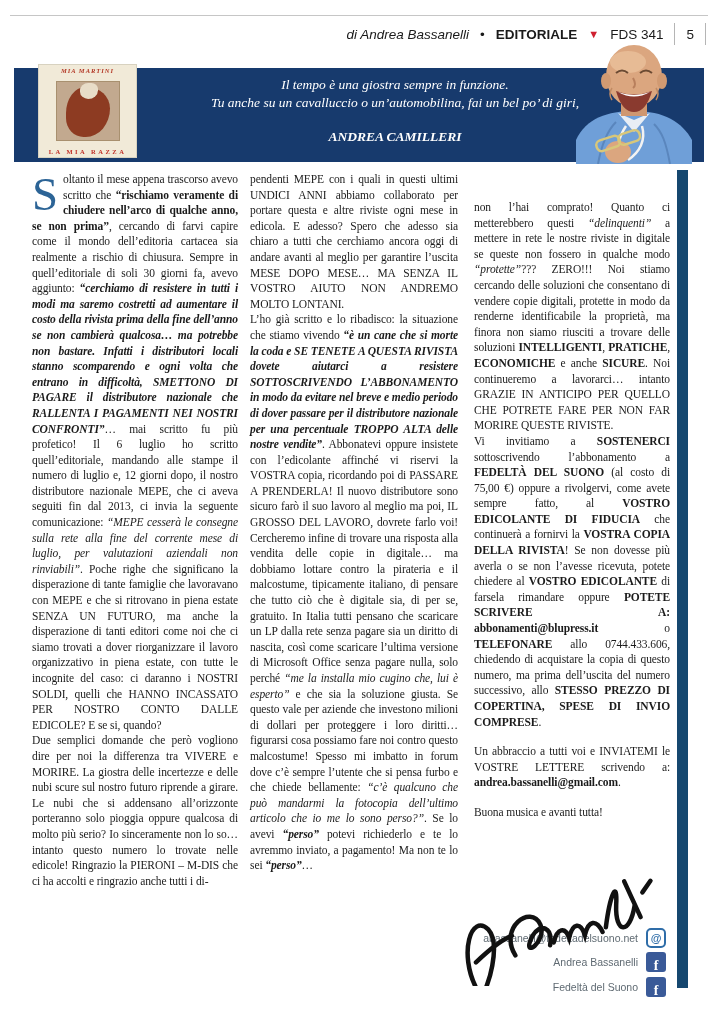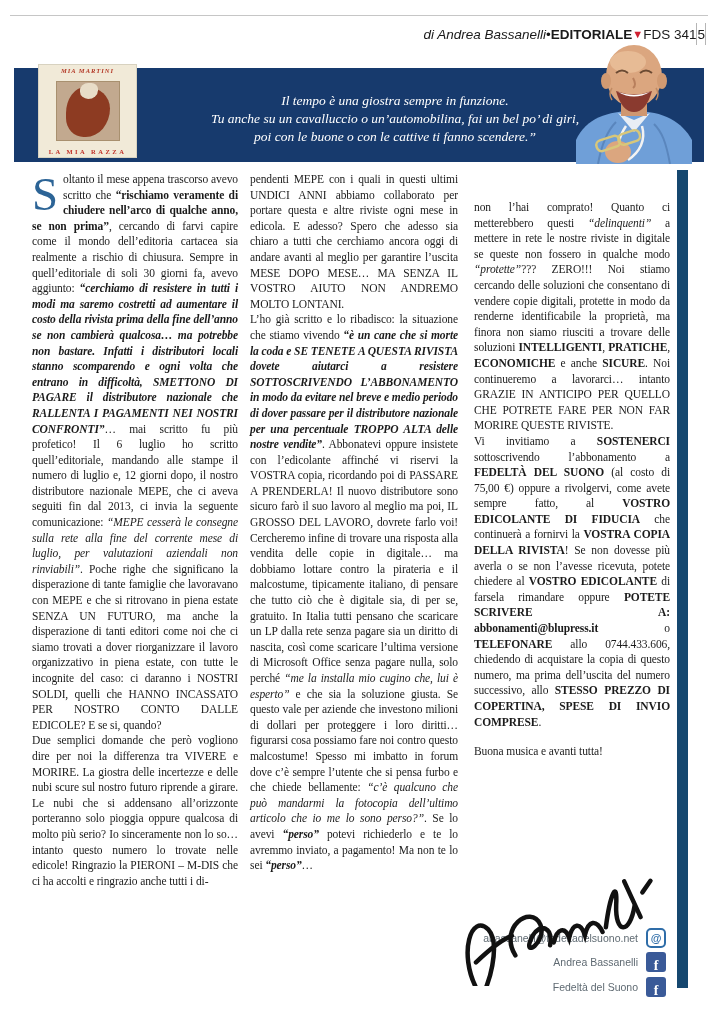--- a/index.html
+++ b/index.html
@@ -1,39 +1,39 @@
 <!DOCTYPE html>
 <html><head>
 <meta charset="utf-8">
 <style>
   html,body{margin:0;padding:0;background:#fff;}
   .page{position:relative;width:718px;height:1024px;background:#ffffff;overflow:hidden;
         font-family:"Liberation Serif",serif;}
   
   .top-rule{position:absolute;left:10px;top:15px;width:698px;height:1px;background:#c6c6c6;}
-  .header-row{position:absolute;top:23px;right:12px;display:flex;align-items:center;gap:0;
+  .header-row{position:absolute;top:23px;right:12px;display:flex;align-items:center;gap:11px;
               font-family:"Liberation Sans",sans-serif;font-size:13.5px;color:#1a1a1a;}
   .byline{font-style:italic;}
   .section{font-weight:bold;}
   .tri{color:#cf2030;font-size:11px;}
   .vdiv{width:1px;height:22px;background:#b5b5b5;}
   
   .banner{position:absolute;left:14px;top:68px;width:690px;height:94px;background:#173a6d;}
   .album{position:absolute;left:38px;top:64px;width:99px;height:94px;background:#f1ead8;
          box-shadow:0 0 0 1px #d8d2c0 inset;z-index:4;display:flex;flex-direction:column;
          align-items:center;justify-content:space-between;padding:3px 0;box-sizing:border-box;}
   .album-artist{font-size:6.5px;color:#b43a28;letter-spacing:1px;font-style:italic;font-weight:bold;}
   .album-art{width:64px;height:60px;background:#c2a98f;position:relative;overflow:hidden;
              box-shadow:0 0 0 1px #a8906f inset;}
   .album-blob{position:absolute;left:10px;top:6px;width:44px;height:50px;background:#8d3b22;
               border-radius:46% 54% 58% 42%/55% 45% 60% 40%;}
   .album-blob2{position:absolute;left:24px;top:2px;width:18px;height:16px;background:#e8ddc8;
               border-radius:50% 40% 60% 50%;}
   .album-title{font-size:6.5px;color:#c03028;letter-spacing:2.5px;font-weight:bold;}
-  .quote{position:absolute;left:160px;top:92px;width:470px;text-align:center;color:#ffffff;
+  .quote{position:absolute;left:160px;top:76px;width:470px;text-align:center;color:#ffffff;
          font-style:italic;font-size:13.5px;line-height:18px;z-index:3;}
   .quote-author{font-weight:bold;margin-top:16px;}
   
   .photo{position:absolute;left:568px;top:38px;width:132px;height:126px;z-index:5;}
   
   .col{position:absolute;top:172px;font-size:11.5px;line-height:15.6px;text-align:justify;
        color:#1b1b1b;letter-spacing:-0.1px;}
   .col p{margin:0;}
   .col p.gap{margin-top:14px;}
   #col1{left:32px;width:206px;}
@@ -83,21 +83,20 @@
     <span class="album-art">
       <span class="album-blob"></span>
       <span class="album-blob2"></span>
     </span>
     <span class="album-title">LA MIA RAZZA</span>
   </div>
 
   <div class="quote">
     <div>Il tempo è una giostra sempre in funzione.</div>
     <div>Tu anche su un cavalluccio o un’automobilina, fai un bel po’ di giri,</div>
-    <div>poi con le buone o con le cattive ti fanno scendere.”</div>
     <div class="quote-author">ANDREA CAMILLERI</div>
   </div>
 
   <div class="photo">
     <svg width="132" height="126" viewBox="0 0 132 126">
       <path d="M8 126 L8 102 C18 80 40 73 66 73 C96 73 114 84 124 102 L124 126 Z" fill="#6f9fd8"></path>
       <path d="M30 126 C34 104 40 92 48 84" stroke="#5a86bd" stroke-width="2" fill="none"></path>
       <path d="M102 126 C98 104 94 94 86 86" stroke="#5a86bd" stroke-width="2" fill="none"></path>
       <path d="M50 75 L66 94 L82 75 L66 82 Z" fill="#e8eef5"></path>
       <rect x="53" y="56" width="26" height="22" fill="#cf9770"></rect>
@@ -123,20 +122,21 @@
       <p><span class="run-dc">S</span><span class="run-n">oltanto il mese appena trascorso avevo scritto che </span><span class="run-b">“rischiamo veramente di chiudere nell’arco di qualche anno, se non prima”</span><span class="run-n">, cercando di farvi capire come il mondo dell’editoria cartacea sia realmente a rischio di chiusura. Sempre in quell’editoriale di soli 30 giorni fa, avevo aggiunto: </span><span class="run-bi">“cerchiamo di resistere in tutti i modi ma saremo costretti ad aumentare il costo della rivista prima della fine dell’anno se non cambierà qualcosa… ma potrebbe non bastare. Infatti i distributori locali stanno scomparendo e ogni volta che entrano in difficoltà, SMETTONO DI PAGARE il distributore nazionale che RALLENTA I PAGAMENTI NEI NOSTRI CONFRONTI”</span><span class="run-n">… mai scritto fu più profetico! Il 6 luglio ho scritto quell’editoriale, mandando alle stampe il numero di luglio e, 12 giorni dopo, il nostro distributore nazionale MEPE, che ci aveva seguiti fin dal 2013, ci invia la seguente comunicazione: </span><span class="run-i">“MEPE cesserà le consegne sulla rete alla fine del corrente mese di luglio, per valutazioni aziendali non rinviabili”</span><span class="run-n">. Poche righe che significano la disperazione di tante famiglie che lavoravano con MEPE e che si ritrovano in piena estate SENZA UN FUTURO, ma anche la disperazione di tanti editori come noi che ci siamo trovati a dover riorganizzare il lavoro organizzativo in piena estate, con tutte le incognite del caso: ci daranno i NOSTRI SOLDI, quelli che HANNO INCASSATO PER NOSTRO CONTO DALLE EDICOLE? E se si, quando?</span></p>
       <p><span class="run-n">Due semplici domande che però vogliono dire per noi la differenza tra VIVERE e MORIRE. La giostra delle incertezze e delle nubi scure sul nostro futuro riprende a girare. Le nubi che si addensano all’orizzonte porteranno solo pioggia oppure qualcosa di molto più serio? Io sinceramente non lo so… intanto questo numero lo trovate nelle edicole! Ringrazio la PIERONI – M-DIS che ci ha accolti e ringrazio anche tutti i di-</span></p>
     </div>
   <div class="col" id="col2">
       <p><span class="run-n">pendenti MEPE con i quali in questi ultimi UNDICI ANNI abbiamo collaborato per portare questa e altre riviste ogni mese in edicola. E adesso? Spero che adesso sia chiaro a tutti che cerchiamo ancora oggi di andare avanti al meglio per garantire l’uscita MESE DOPO MESE… MA SENZA IL VOSTRO AIUTO NON ANDREMO MOLTO LONTANI.</span></p>
       <p><span class="run-n">L’ho già scritto e lo ribadisco: la situazione che stiamo vivendo </span><span class="run-bi">“è un cane che si morte la coda e SE TENETE A QUESTA RIVISTA dovete aiutarci a resistere SOTTOSCRIVENDO L’ABBONAMENTO in modo da evitare nel breve e medio periodo di dover passare per il distributore nazionale per una percentuale TROPPO ALTA delle nostre vendite”</span><span class="run-n">. Abbonatevi oppure insistete con l’edicolante affinché vi riservi la VOSTRA copia, ricordando poi di PASSARE A PRENDERLA! Il nuovo distributore sono sicuro farò il suo lavoro al meglio ma poi, IL GROSSO DEL LAVORO, dovrete farlo voi! Cercheremo infine di trovare una risposta alla vendita delle copie in digitale… ma dobbiamo lottare contro la pirateria e il malcostume, tipicamente italiano, di pensare che tutto ciò che è digitale sia, di per se, gratuito. In Italia tutti pensano che scaricare un LP dalla rete senza pagare sia un diritto di nascita, così come scaricare l’ultima versione di Microsoft Office senza pagare nulla, solo perché </span><span class="run-i">“me la installa mio cugino che, lui è esperto”</span><span class="run-n"> e che sia la soluzione giusta. Se questo vale per aziende che investono milioni di dollari per proteggere i loro diritti… figurarsi cosa possiamo fare noi contro questo malcostume! Spesso mi imbatto in forum dove c’è sempre l’utente che si pensa furbo e che chiede bellamente: </span><span class="run-i">“c’è qualcuno che può mandarmi la fotocopia dell’ultimo articolo che io me lo sono perso?”</span><span class="run-n">. Se lo avevi </span><span class="run-bi">“perso”</span><span class="run-n"> potevi richiederlo e te lo avremmo inviato, a pagamento! Ma non te lo sei </span><span class="run-bi">“perso”</span><span class="run-n">…</span></p>
     </div>
   <div class="col" id="col3">
       <p><span class="run-n">non l’hai comprato! Quanto ci metterebbero questi </span><span class="run-i">“delinquenti”</span><span class="run-n"> a mettere in rete le nostre riviste in digitale se queste non fossero in qualche modo </span><span class="run-i">“protette”</span><span class="run-n">??? ZERO!!! Noi stiamo cercando delle soluzioni che consentano di vendere copie digitali, protette in modo da renderne identificabile la proprietà, ma finora non siamo riusciti a trovare delle soluzioni </span><span class="run-b">INTELLIGENTI</span><span class="run-n">, </span><span class="run-b">PRATICHE</span><span class="run-n">, </span><span class="run-b">ECONOMICHE</span><span class="run-n"> e anche </span><span class="run-b">SICURE</span><span class="run-n">. Noi continueremo a lavorarci… intanto GRAZIE IN ANTICIPO PER QUELLO CHE POTRETE FARE PER NON FAR MORIRE QUESTE RIVISTE.</span></p>
       <p><span class="run-n">Vi invitiamo a </span><span class="run-b">SOSTENERCI</span><span class="run-n"> sottoscrivendo l’abbonamento a </span><span class="run-b">FEDELTÀ DEL SUONO</span><span class="run-n"> (al costo di 75,00 €) oppure a rivolgervi, come avete sempre fatto, al </span><span class="run-b">VOSTRO EDICOLANTE DI FIDUCIA</span><span class="run-n"> che continuerà a fornirvi la </span><span class="run-b">VOSTRA COPIA DELLA RIVISTA</span><span class="run-n">! Se non dovesse più averla o se non l’avesse ricevuta, potete chiedere al </span><span class="run-b">VOSTRO EDICOLANTE</span><span class="run-n"> di farsela rimandare oppure </span><span class="run-b">POTETE SCRIVERE A: abbonamenti@blupress.it</span><span class="run-n"> o </span><span class="run-b">TELEFONARE</span><span class="run-n"> allo 0744.433.606, chiedendo di acquistare la copia di questo numero, ma prima dell’uscita del numero successivo, allo </span><span class="run-b">STESSO PREZZO DI COPERTINA, SPESE DI INVIO COMPRESE</span><span class="run-n">.</span></p>
+      <p class="gap"><span class="run-n">Un abbraccio a tutti voi e INVIATEMI le VOSTRE LETTERE scrivendo a: </span><span class="run-b">andrea.bassanelli@gmail.com</span><span class="run-n">.</span></p>
       <p class="gap"><span class="run-n">Buona musica e avanti tutta!</span></p>
     </div>
 
   <div class="right-bar"></div>
 
   <div class="signature">
     <svg width="215" height="130" viewBox="0 0 215 130">
       <g stroke="#111" stroke-width="4.5" fill="none" stroke-linecap="round" transform="rotate(-10 107 65)">
         <path d="M18 118 C6 80 26 42 40 62 C50 78 30 120 20 128"></path>
         <path d="M22 92 C40 80 52 74 62 72"></path>

